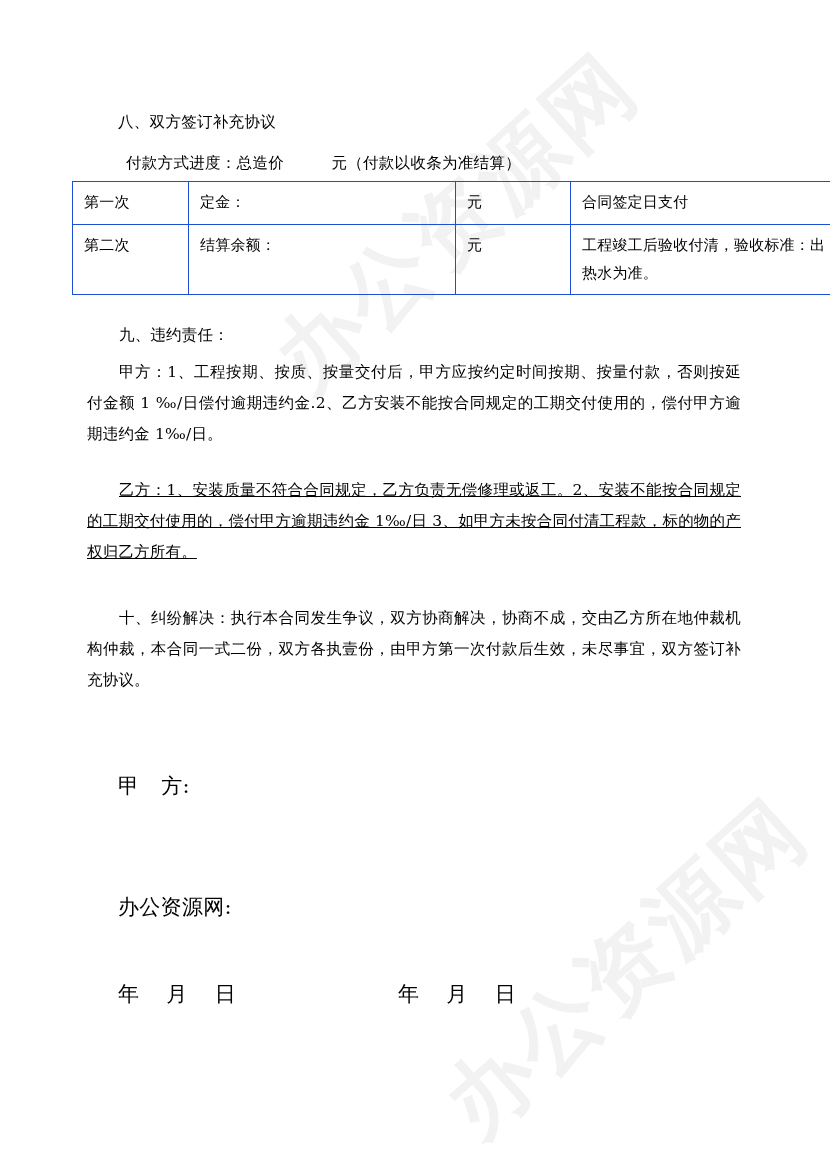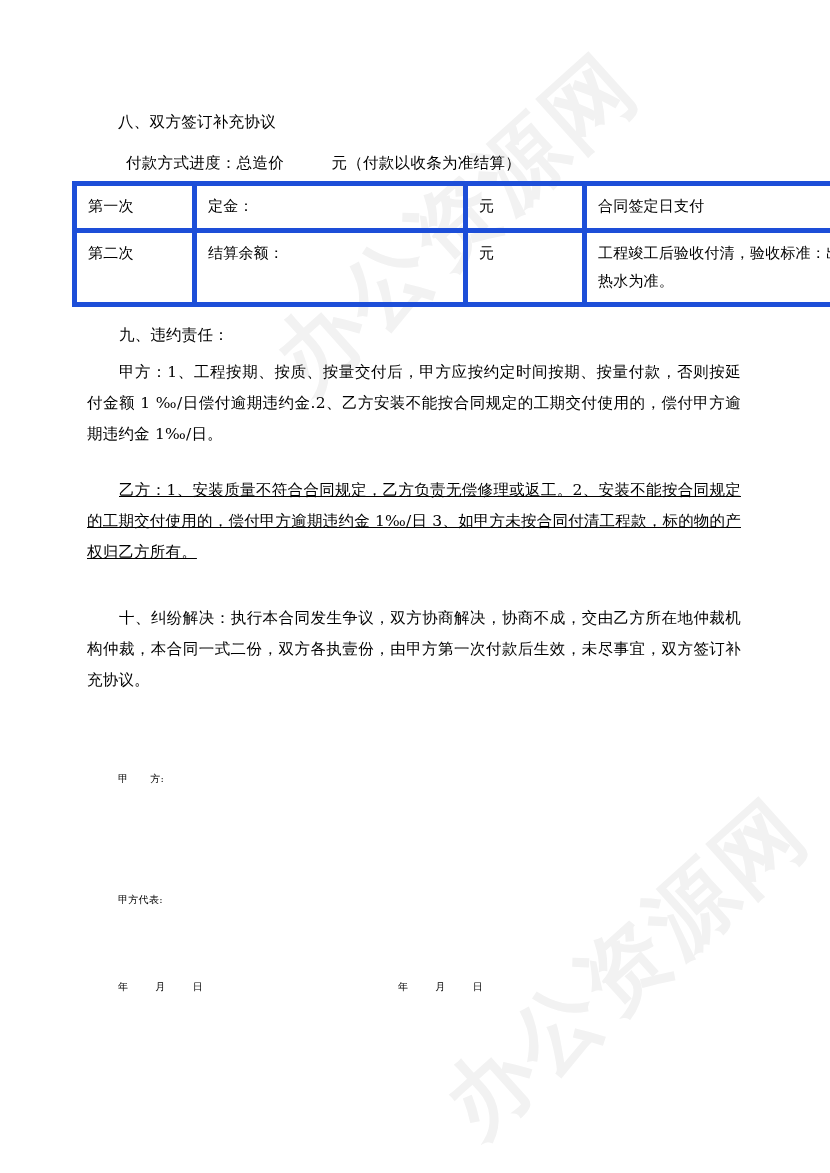--- a/index.html
+++ b/index.html
@@ -88,35 +88,35 @@
   }
 
   
   table.pay-table {
     border-collapse: collapse;
     width: 684px;
     table-layout: fixed;
     font-size: 15px;
   }
   table.pay-table td {
-    border: 5px solid #1d4ed8;
+    border: 1px solid #1d4ed8;
     padding: 7px 10px 7px 11px;
     vertical-align: top;
     line-height: 1.85;
     letter-spacing: 0.2px;
   }
   td.c1 { width: 94px; }
   td.c2 { width: 245px; }
   td.c3 { width: 93px; }
   td.c4 { width: 250px; }
 
   
   .sig-row {
     display: flex;
-    font-size: 10px;
+    font-size: 21px;
     letter-spacing: 0.3px;
   }
   .sig-left  { width: 280px; padding-left: 46px; box-sizing: border-box; }
   .sig-right { width: 300px; padding-left: 46px; box-sizing: border-box; }
 
   .sp-wide { display: inline-block; width: 22px; }
   .sp-date { display: inline-block; width: 27px; }
 </style>
 </head>
 <body>
@@ -172,21 +172,21 @@
     </div>
 
     <div class="doc-body" style="top:772px;">
       <div class="sig-row">
         <div class="sig-left"><span>甲</span><span class="sp-wide"></span><span>方:</span></div>
       </div>
     </div>
 
     <div class="doc-body" style="top:893px;">
       <div class="sig-row">
-        <div class="sig-left">甲方代表:</div>
+        <div class="sig-left">办公资源网:</div>
       </div>
     </div>
 
     <div class="doc-body" style="top:980px;">
       <div class="sig-row">
         <div class="sig-left"><span>年</span><span class="sp-date"></span><span>月</span><span class="sp-date"></span><span>日</span></div>
         <div class="sig-right"><span>年</span><span class="sp-date"></span><span>月</span><span class="sp-date"></span><span>日</span></div>
       </div>
     </div>
 

